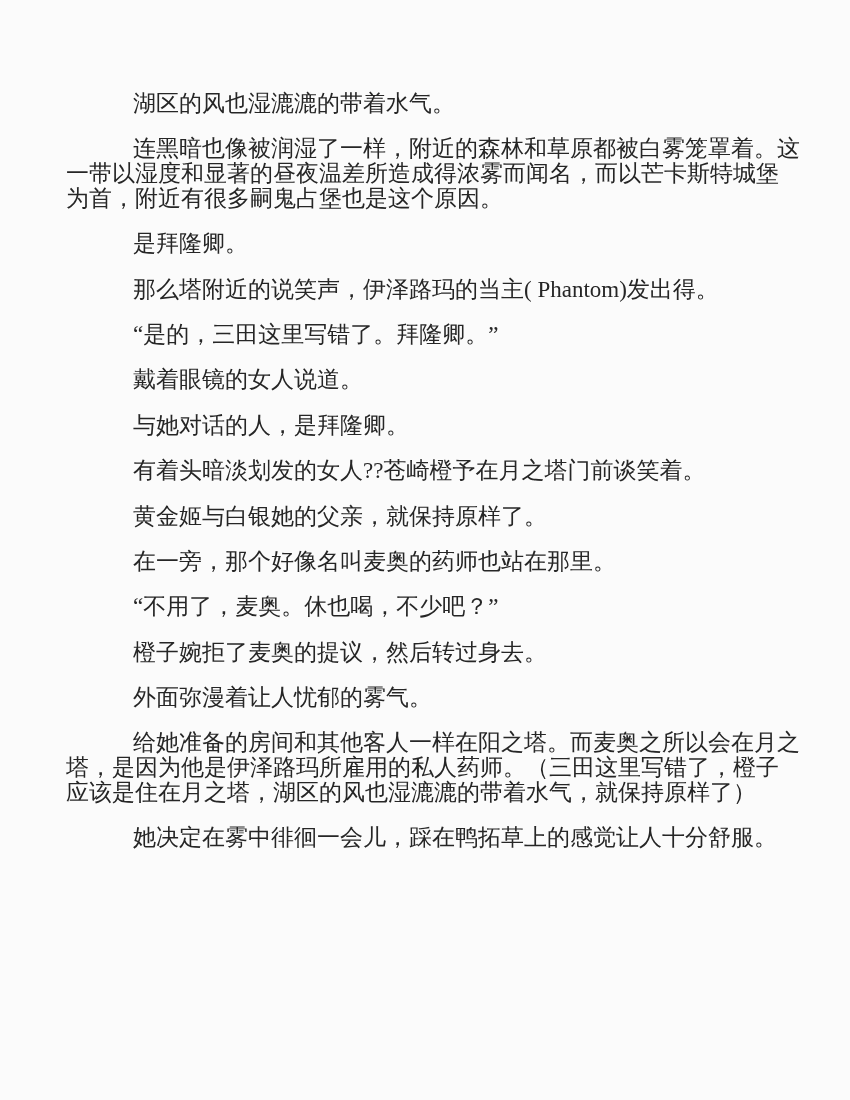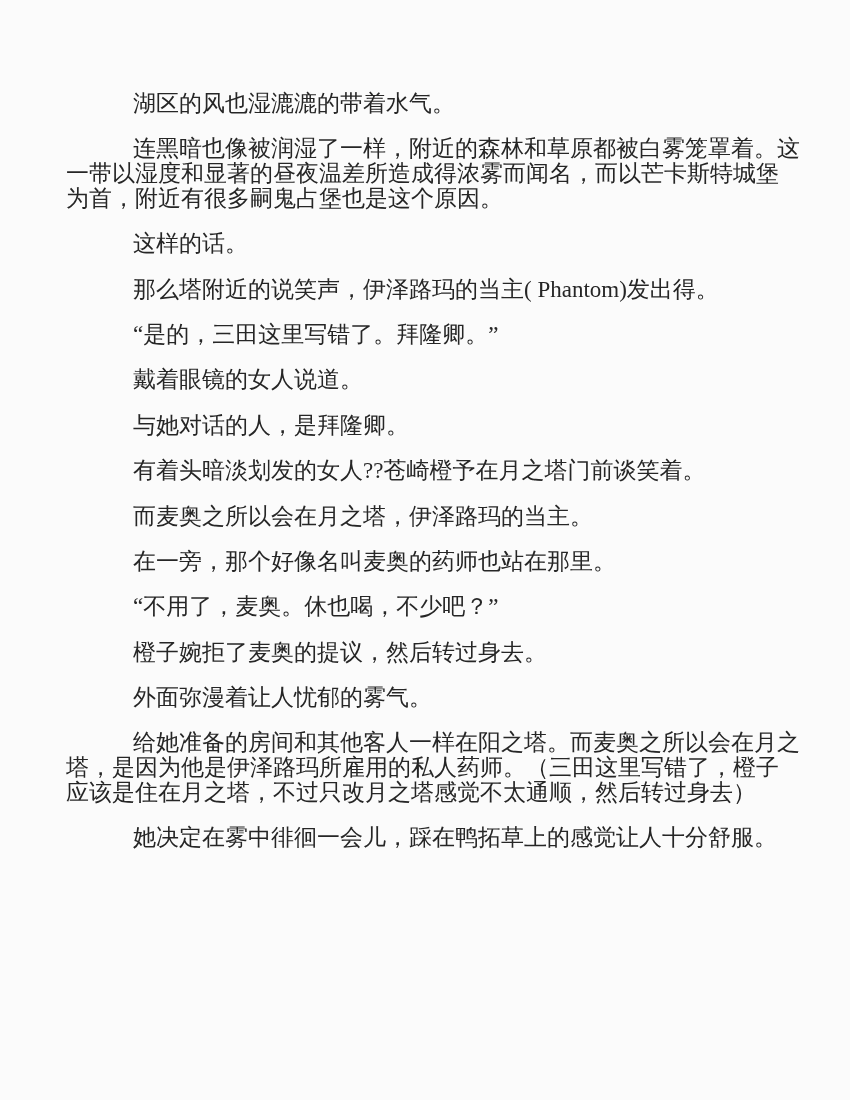--- a/index.html
+++ b/index.html
@@ -31,27 +31,27 @@
     font-weight: 400;
   }
 </style>
 </head>
 <body>
 
 <div class="page">
   <div class="doc" id="doc">
       <p>湖区的风也湿漉漉的带着水气。</p>
       <p>连黑暗也像被润湿了一样，附近的森林和草原都被白雾笼罩着。这一带以湿度和显著的昼夜温差所造成得浓雾而闻名，而以芒卡斯特城堡为首，附近有很多嗣鬼占堡也是这个原因。</p>
-      <p>这样的话。</p>
+      <p>是拜隆卿。</p>
       <p>那么塔附近的说笑声，伊泽路玛的当主( Phantom)发出得。</p>
       <p>“是的，三田这里写错了。拜隆卿。”</p>
       <p>戴着眼镜的女人说道。</p>
       <p>与她对话的人，是拜隆卿。</p>
       <p>有着头暗淡划发的女人??苍崎橙予在月之塔门前谈笑着。</p>
-      <p>而麦奥之所以会在月之塔，伊泽路玛的当主。</p>
+      <p>黄金姬与白银她的父亲，就保持原样了。</p>
       <p>在一旁，那个好像名叫麦奥的药师也站在那里。</p>
       <p>“不用了，麦奥。休也喝，不少吧？”</p>
       <p>橙子婉拒了麦奥的提议，然后转过身去。</p>
       <p>外面弥漫着让人忧郁的雾气。</p>
-      <p>给她准备的房间和其他客人一样在阳之塔。而麦奥之所以会在月之塔，是因为他是伊泽路玛所雇用的私人药师。（三田这里写错了，橙子应该是住在月之塔，不过只改月之塔感觉不太通顺，然后转过身去）</p>
+      <p>给她准备的房间和其他客人一样在阳之塔。而麦奥之所以会在月之塔，是因为他是伊泽路玛所雇用的私人药师。（三田这里写错了，橙子应该是住在月之塔，湖区的风也湿漉漉的带着水气，就保持原样了）</p>
       <p>她决定在雾中徘徊一会儿，踩在鸭拓草上的感觉让人十分舒服。</p>
     </div>
 </div>
 
 </body></html>

